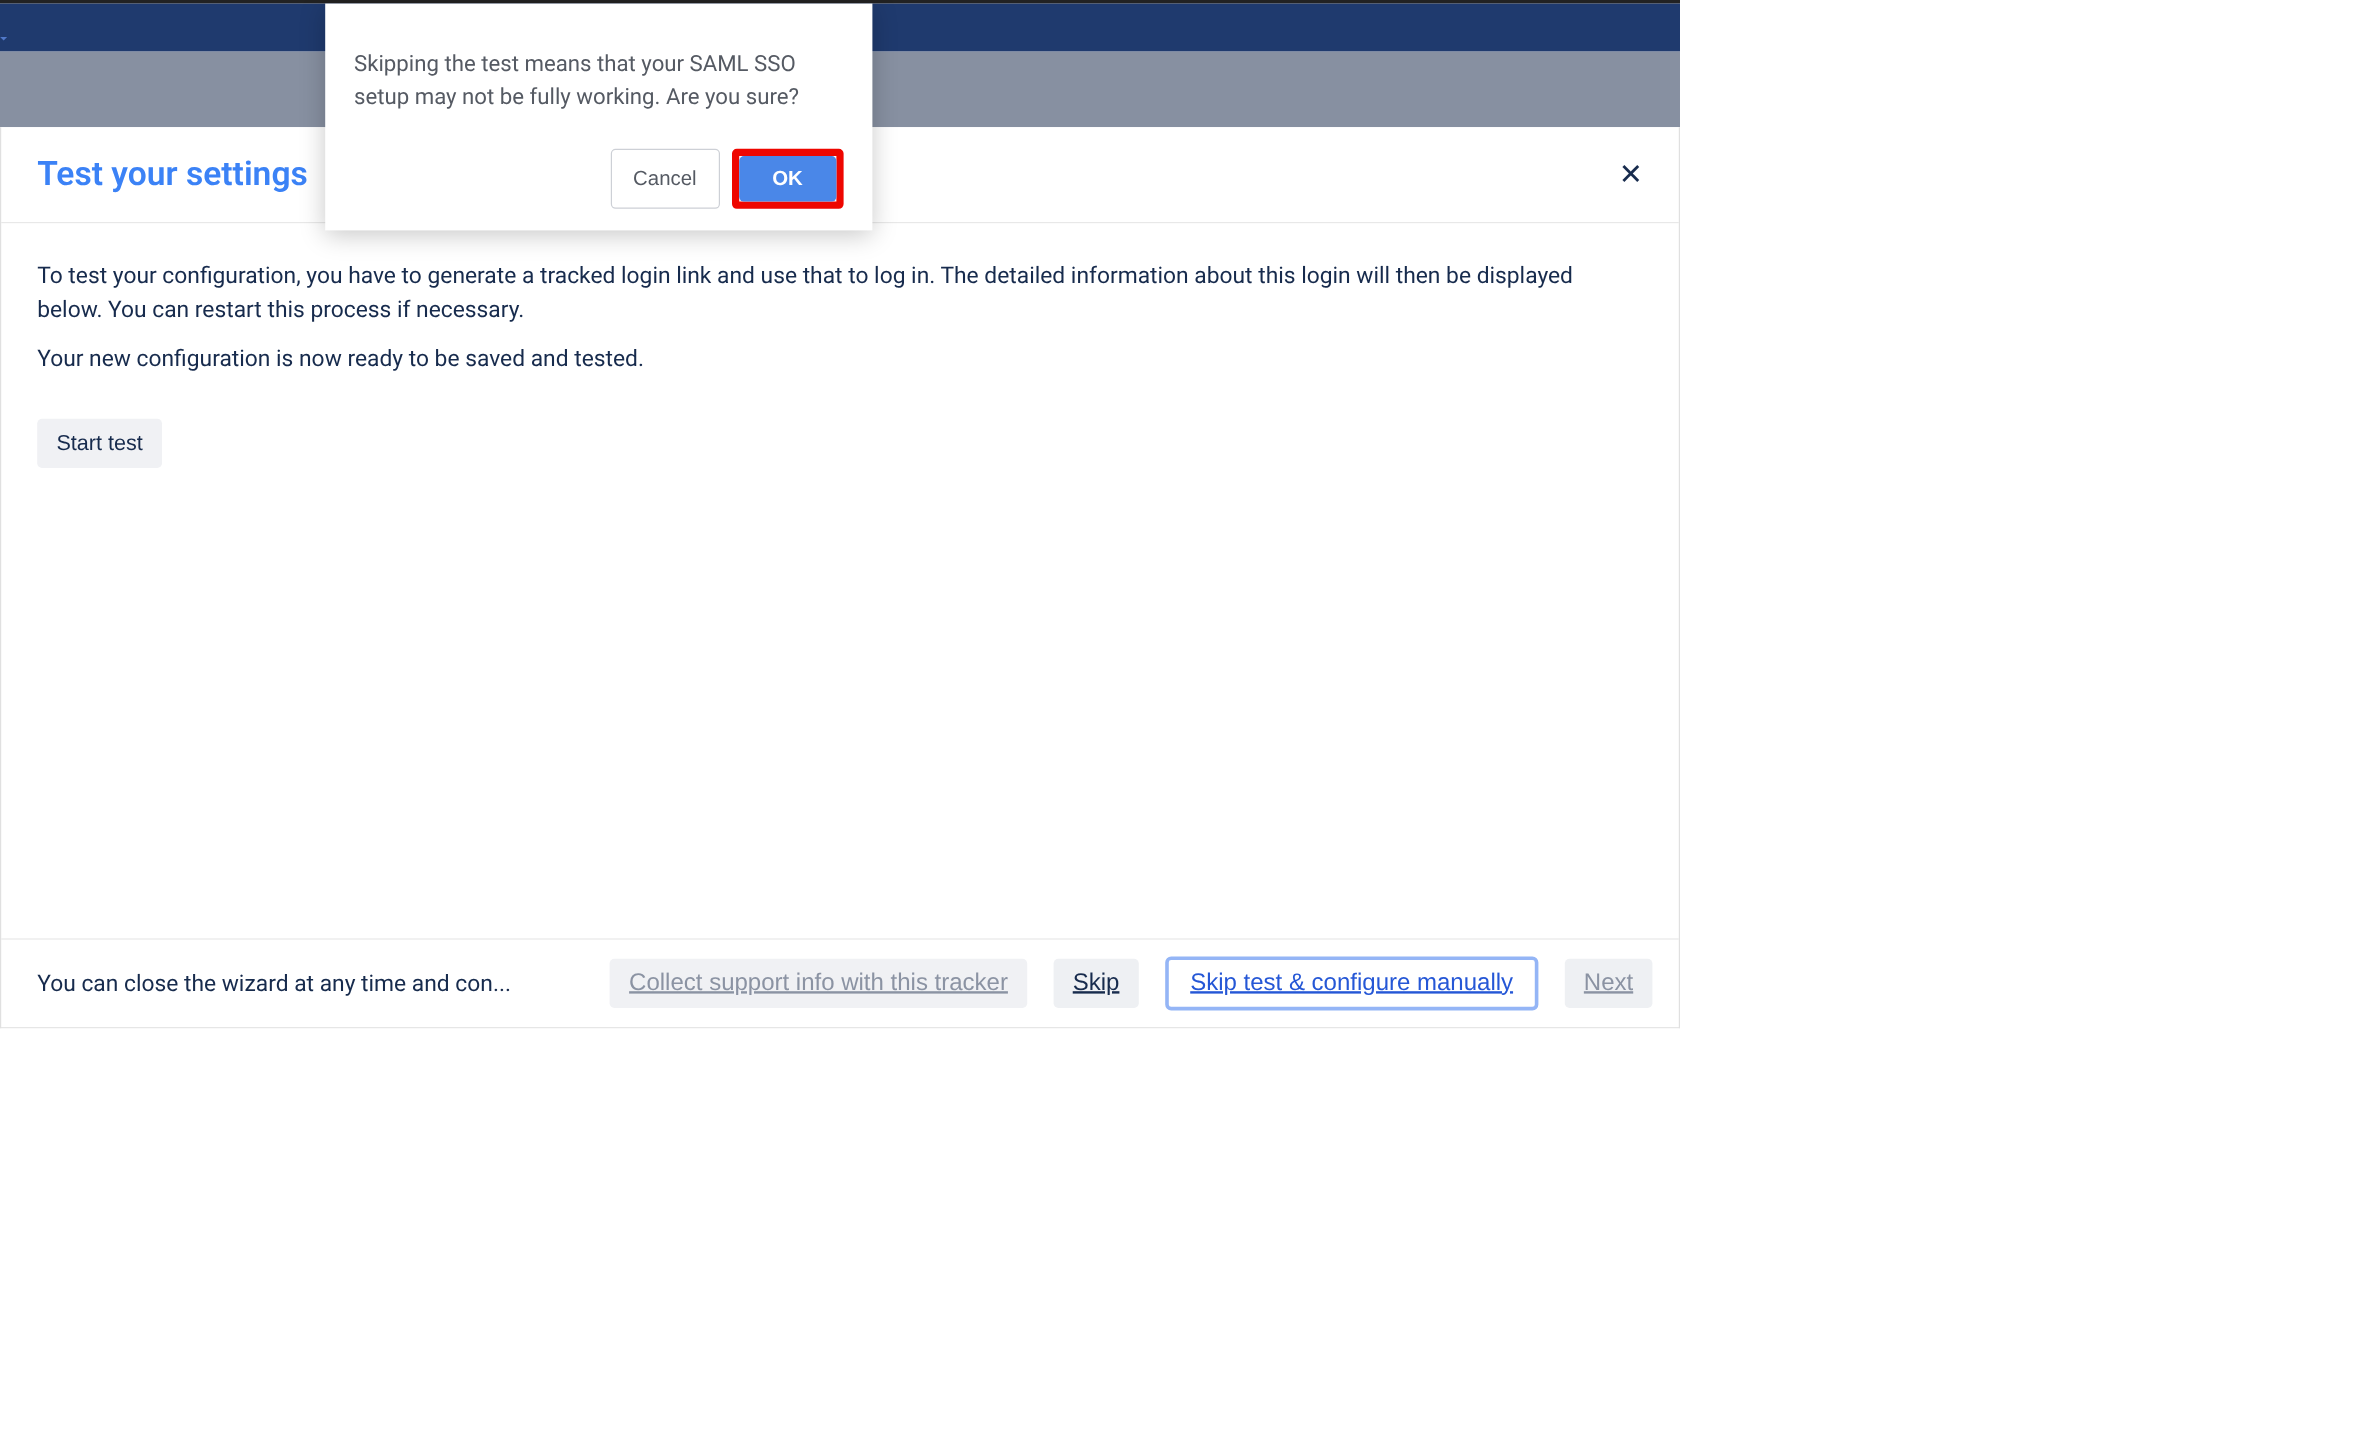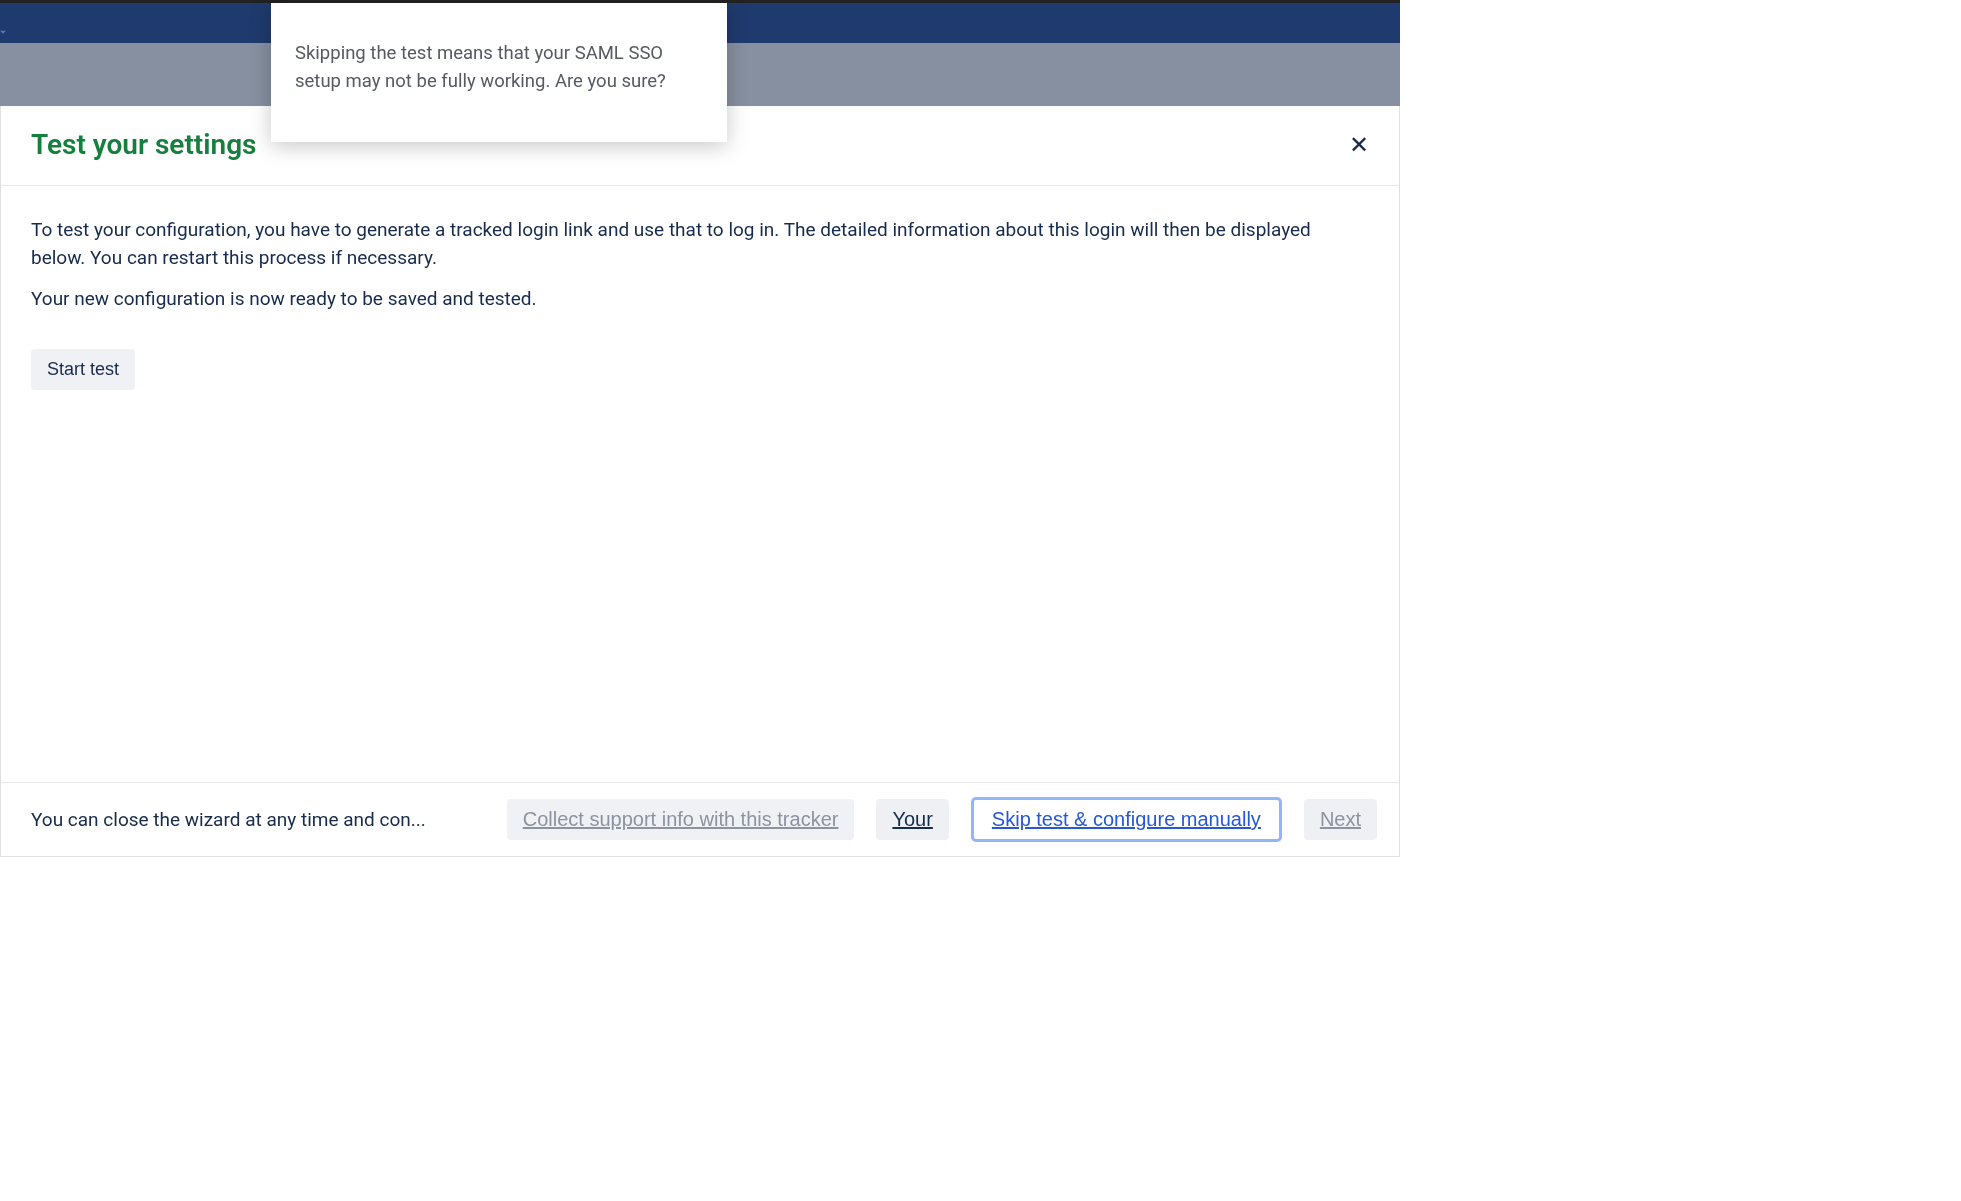--- a/index.html
+++ b/index.html
@@ -51,21 +51,21 @@
     .page-header {
       padding: 22px 30px 24px 30px;
       border-bottom: 1px solid #e8e8e8;
       display: flex;
       justify-content: space-between;
       align-items: center;
     }
     .page-title {
       font-size: 28px;
       font-weight: 600;
-      color: #15803d;
+      color: #3b82f6;
       text-align: right;
     }
     .close-x {
       font-size: 24px;
       color: #172b4d;
       cursor: pointer;
       font-weight: 400;
     }
     .page-body {
       padding: 30px 30px;
@@ -199,21 +199,27 @@
     <span class="close-x">✕</span>
   </div>
   <div class="page-body">
     <p class="body-text">To test your configuration, you have to generate a tracked login link and use that to log in. The detailed information about this login will then be displayed below. You can restart this process if necessary.</p>
     <p class="body-text">Your new configuration is now ready to be saved and tested.</p>
     <button class="start-test-btn">Start test</button>
   </div>
   <div class="footer-bar">
     <span class="footer-text">You can close the wizard at any time and con...</span>
     <button class="btn btn-collect">Collect support info with this tracker</button>
-    <button class="btn btn-back">Your</button>
+    <button class="btn btn-back">Skip</button>
     <button class="btn btn-skip">Skip test &amp; configure manually</button>
     <button class="btn btn-next">Next</button>
   </div>
 </div>
 
 <div class="modal">
   <p class="modal-text">Skipping the test means that your SAML SSO setup may not be fully working. Are you sure?</p>
+  <div class="modal-buttons">
+    <button class="modal-cancel">Cancel</button>
+    <div class="modal-ok-wrapper">
+      <button class="modal-ok">OK</button>
+    </div>
+  </div>
 </div>
 
 </body></html>

